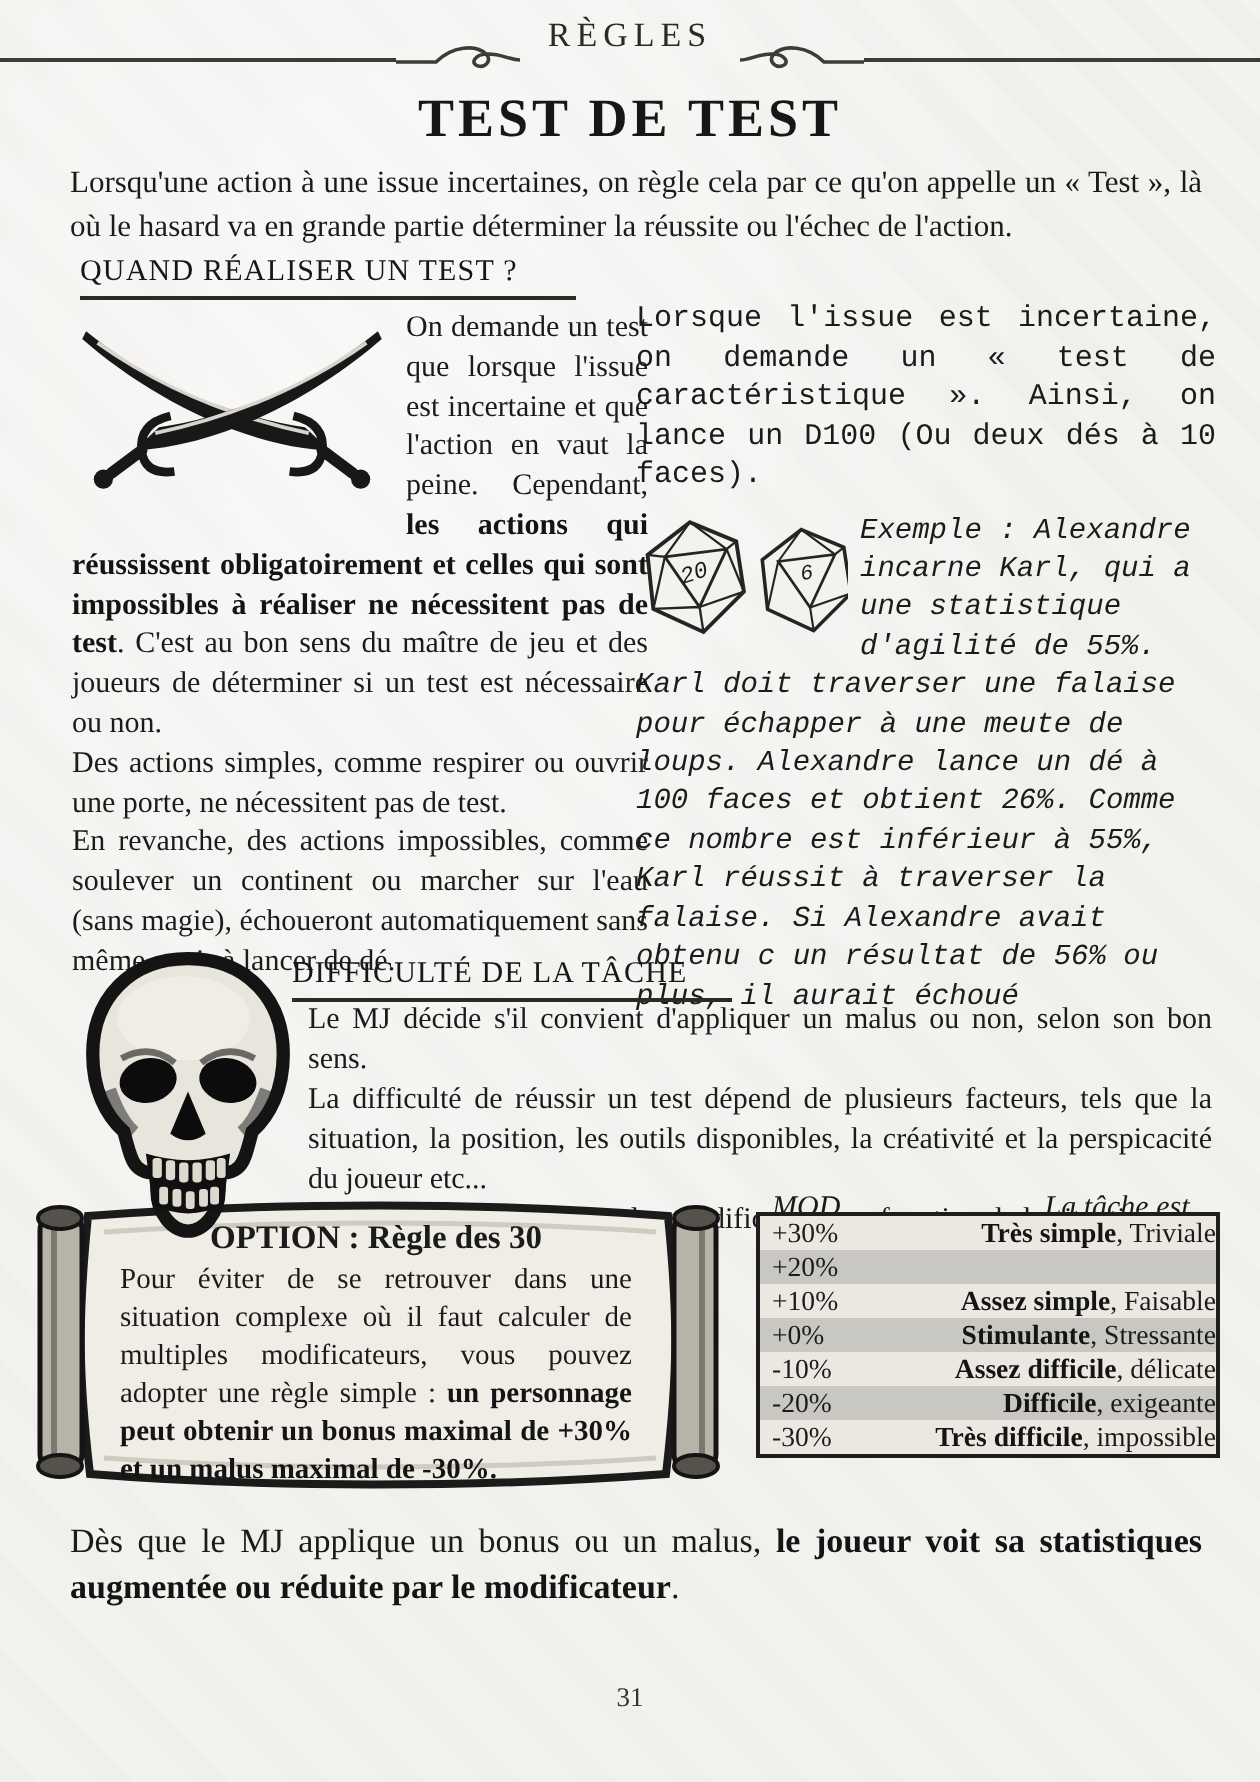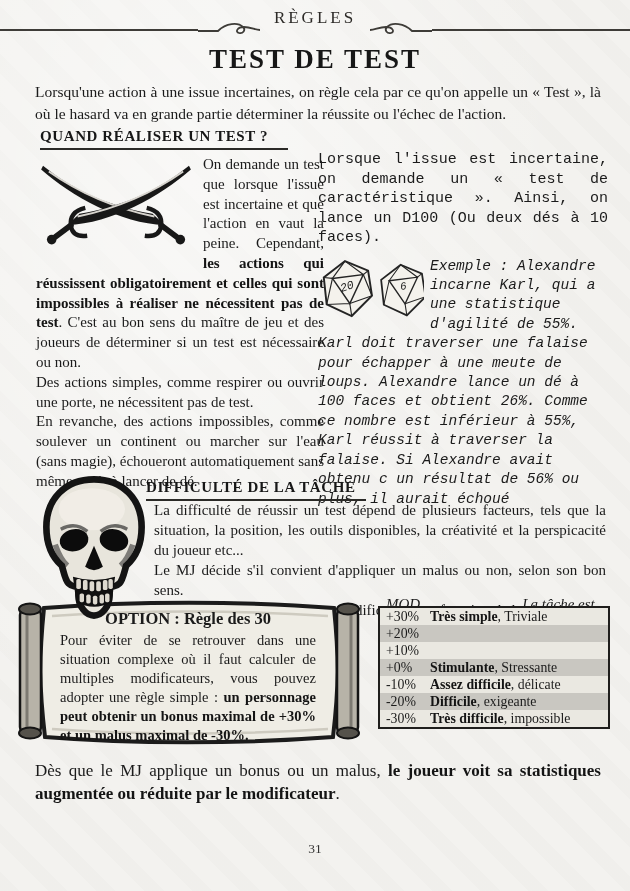--- a/index.html
+++ b/index.html
@@ -33,21 +33,21 @@
   .page-title{
     position:absolute;top:44px;left:0;right:0;text-align:center;
     font-size:27px;font-weight:bold;letter-spacing:2px;color:#171717;
   }
   .intro{
     position:absolute;left:35px;top:81px;width:566px;
     font-size:15.5px;line-height:1.45;text-align:justify;
   }
   
   .sec-heading{
-    font-size:15px;font-weight:bold;letter-spacing:.6px;color:#171717;
+    font-size:15px;font-weight:normal;letter-spacing:.6px;color:#171717;
     border-bottom:2px solid #2b2a27;padding-bottom:3px;
   }
   
   .left-col{position:absolute;left:36px;top:128px;width:288px;}
   .left-col .sec-heading{width:248px;margin:0 0 5px 4px;}
   .flow{font-size:15px;line-height:1.32;text-align:justify;}
   .flow p{margin:0;}
   .flow p.gap{}
   .swords-wrap{float:left;width:160px;height:96px;margin:3px 7px 2px 0;}
   .swords-wrap svg{width:100%;height:100%;}
@@ -86,21 +86,21 @@
   .mod-header .c1{width:62px;padding-left:8px;}
   .mod-header .c2{flex:1;text-align:right;}
   .mod-table{
     position:absolute;left:378px;top:606px;width:228px;
     border:2px solid #1f1e1c;font-size:13.8px;
   }
   .mod-row{display:flex;height:17px;line-height:17px;}
   .mod-row:nth-child(odd){background:#eae8e1;}
   .mod-row:nth-child(even){background:#c9c7c1;}
   .mod-row .mod{width:44px;padding-left:6px;}
-  .mod-row .desc{flex:1;white-space:nowrap;overflow:hidden;}
+  .mod-row .desc{flex:1;white-space:nowrap;overflow:hidden;text-align:right;}
   
   .footer-para{
     position:absolute;left:35px;top:760px;width:566px;
     font-size:17px;line-height:1.35;text-align:justify;
   }
   .page-number{
     position:absolute;left:0;right:0;top:841px;text-align:center;font-size:13.5px;color:#333;
   }
 </style>
 </head>
@@ -164,22 +164,22 @@
             </g>
           </svg>
         </span>
         <span>Exemple : Alexandre incarne Karl, qui a une statistique d'agilité de 55%. Karl doit traverser une falaise pour échapper à une meute de loups. Alexandre lance un dé à 100 faces et obtient 26%. Comme ce nombre est inférieur à 55%, Karl réussit à traverser la falaise. Si Alexandre avait obtenu c un résultat de 56% ou plus, il aurait échoué</span>
       </div>
     </div>
   </div>
 
   <div class="sec-heading diff-heading">DIFFICULTÉ DE LA TÂCHE</div>
   <div class="diff-text">
+    <p> Le MJ décide s'il convient d'appliquer un malus ou non, selon son bon sens.</p>
     <p>La difficulté de réussir un test dépend de plusieurs facteurs, tels que la situation, la position, les outils disponibles, la créativité et la perspicacité du joueur etc...</p>
-    <p> Le MJ décide s'il convient d'appliquer un malus ou non, selon son bon sens.</p>
     <p>Voici un tableau indiquant les modificateurs en fonction de la situation :</p>
   </div>
 
   <div class="skull">
     <svg viewBox="0 0 100 130">
       <path d="M50,3 C24,3 7,21 7,46 C7,62 13,74 21,81 C23,88 24,94 27,97 C30,100 34,100 36,99 L36,108 C36,118 43,126 50,126 C57,126 64,118 64,108 L64,99 C66,100 70,100 73,97 C76,94 77,88 79,81 C87,74 93,62 93,46 C93,21 76,3 50,3 Z" fill="#e8e5dc" stroke="#141414" stroke-width="6"></path>
       <ellipse cx="48" cy="30" rx="30" ry="19" fill="#f2efe7" opacity="0.85"></ellipse>
       <path d="M20,48 Q33,41 44,50" stroke="#141414" stroke-width="3" fill="none" opacity="0.6"></path>
       <path d="M80,48 Q67,41 56,50" stroke="#141414" stroke-width="3" fill="none" opacity="0.6"></path>
       <ellipse cx="32" cy="58" rx="13" ry="10" fill="#0c0c0c" transform="rotate(-12 32 58)"></ellipse>
@@ -231,20 +231,21 @@
   <div class="mod-table">
     <div class="mod-row">
         <span class="mod">+30%</span>
         <span class="desc"><b>Très simple</b><span>, Triviale</span></span>
       </div>
     <div class="mod-row">
         <span class="mod">+20%</span>
       </div>
     <div class="mod-row">
         <span class="mod">+10%</span>
+        <span class="desc"><b>Assez simple</b><span>, Faisable</span></span>
       </div>
     <div class="mod-row">
         <span class="mod">+0%</span>
         <span class="desc"><b>Stimulante</b><span>, Stressante</span></span>
       </div>
     <div class="mod-row">
         <span class="mod">-10%</span>
         <span class="desc"><b>Assez difficile</b><span>, délicate</span></span>
       </div>
     <div class="mod-row">

